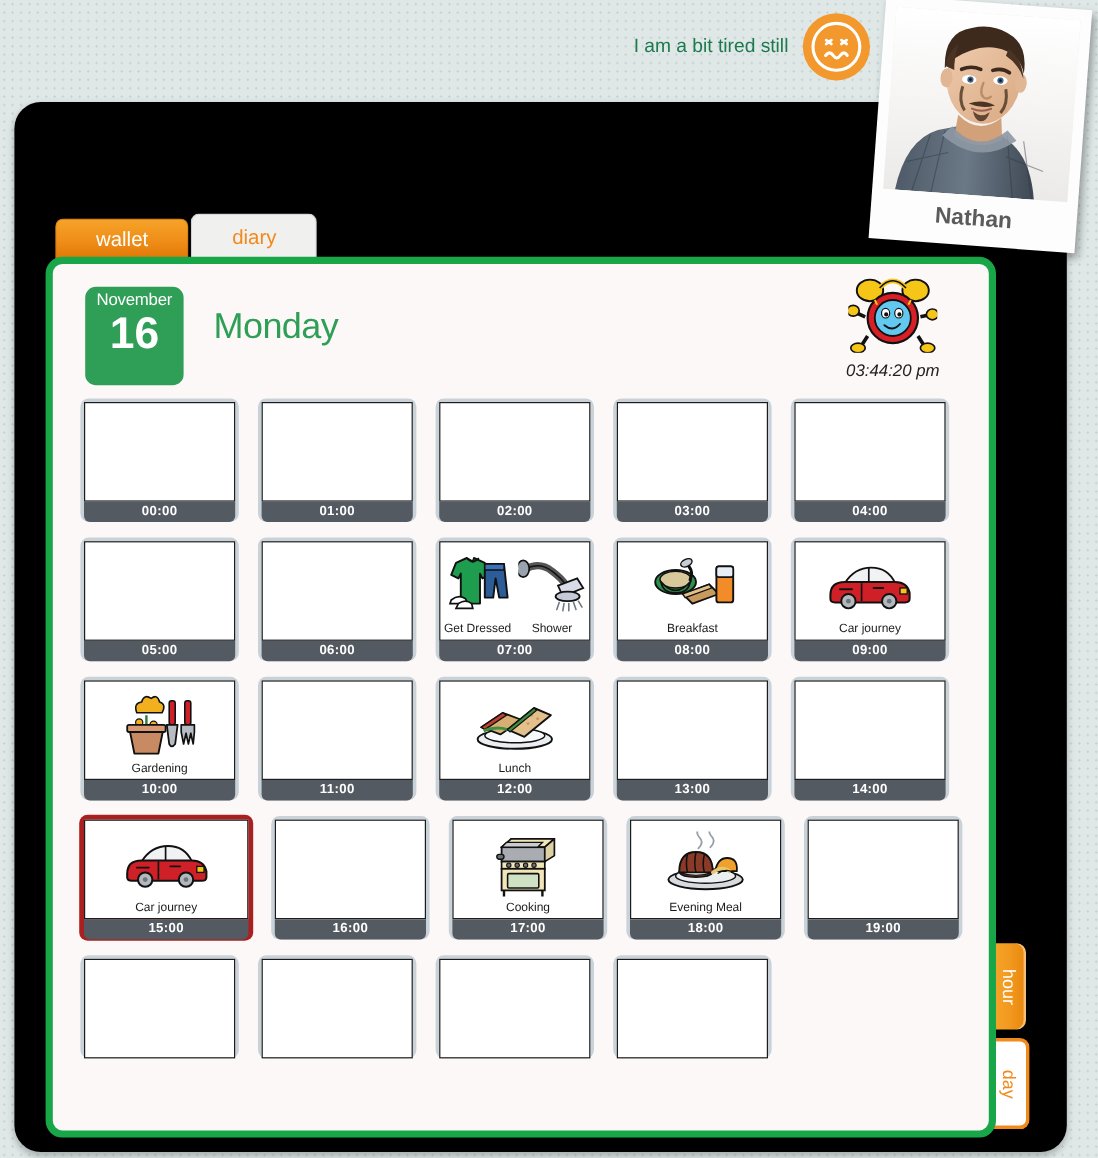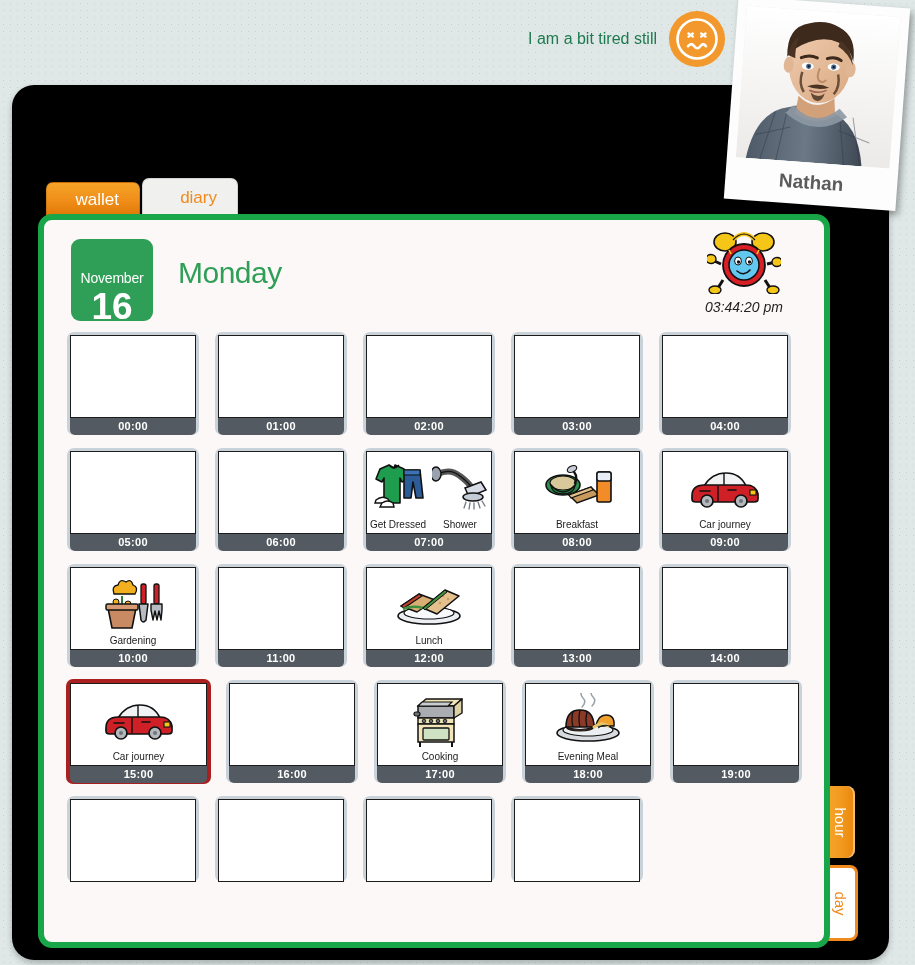--- a/index.html
+++ b/index.html
@@ -86,26 +86,26 @@
   .top-tabs {
     position: absolute;
     left: 46px; top: 178px;
     display: flex;
     align-items: flex-end;
     z-index: 20;
   }
   .tab {
     height: 36px;
     min-width: 94px;
-    padding: 0 20px;
+    padding: 0 33px;
     border-radius: 7px 7px 0 0;
     font-size: 17px;
     display: flex;
     align-items: center;
-    justify-content: flex-end;
+    justify-content: flex-start;
     border: 1px solid rgba(0,0,0,0.12);
     border-bottom: none;
   }
   .tab.wallet {
     background: linear-gradient(180deg,#f6a328 0%, #ef8d18 55%, #e07806 100%);
     color: #ffffff;
     height: 34px;
   }
   .tab.diary {
     background: #f0f0ef;
@@ -136,21 +136,21 @@
     left: 27px; top: 19px;
     width: 82px; height: 82px;
     background: #2f9e56;
     border-radius: 9px;
     color: #ffffff;
     text-align: center;
   }
   .date-badge .month {
     font-size: 14px;
     line-height: 14px;
-    padding-top: 32px;
+    padding-top: 3px;
     letter-spacing: -0.2px;
   }
   .date-badge .day-num {
     font-size: 37px;
     font-weight: bold;
     line-height: 40px;
     padding-top: 2px;
   }
   .day-name {
     position: absolute;

